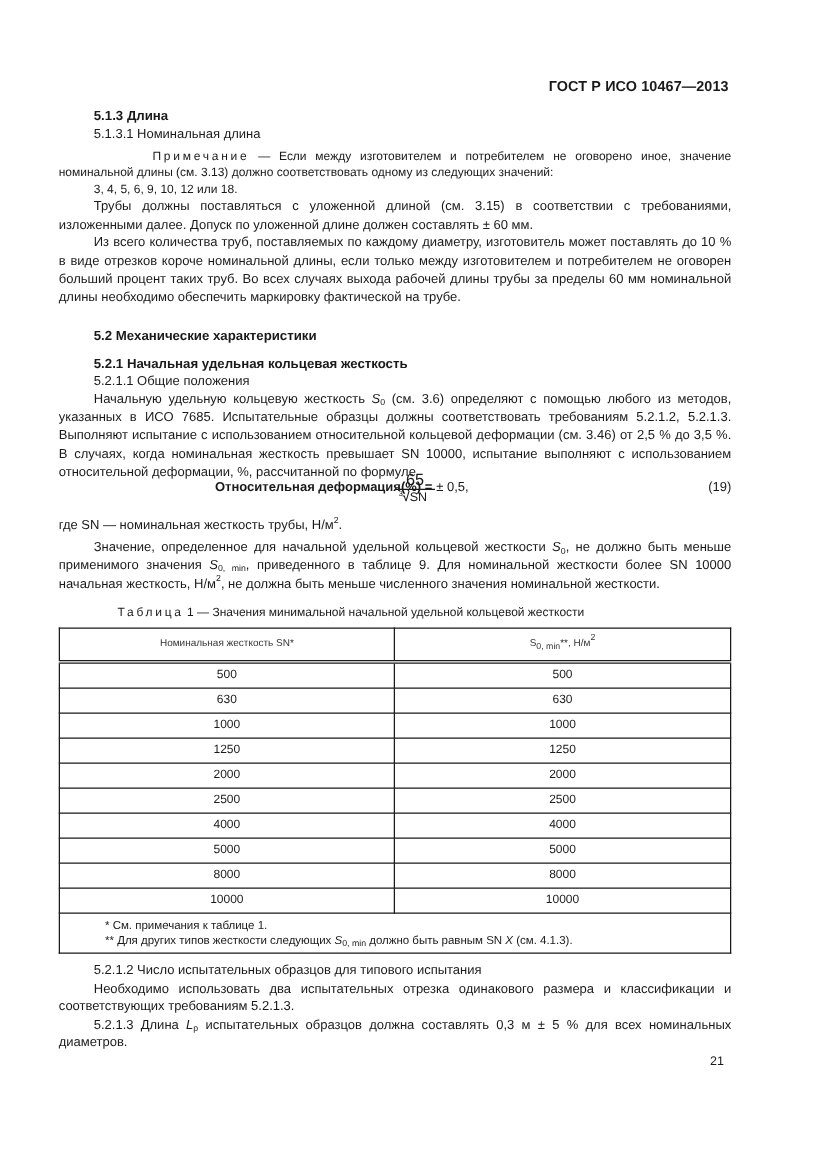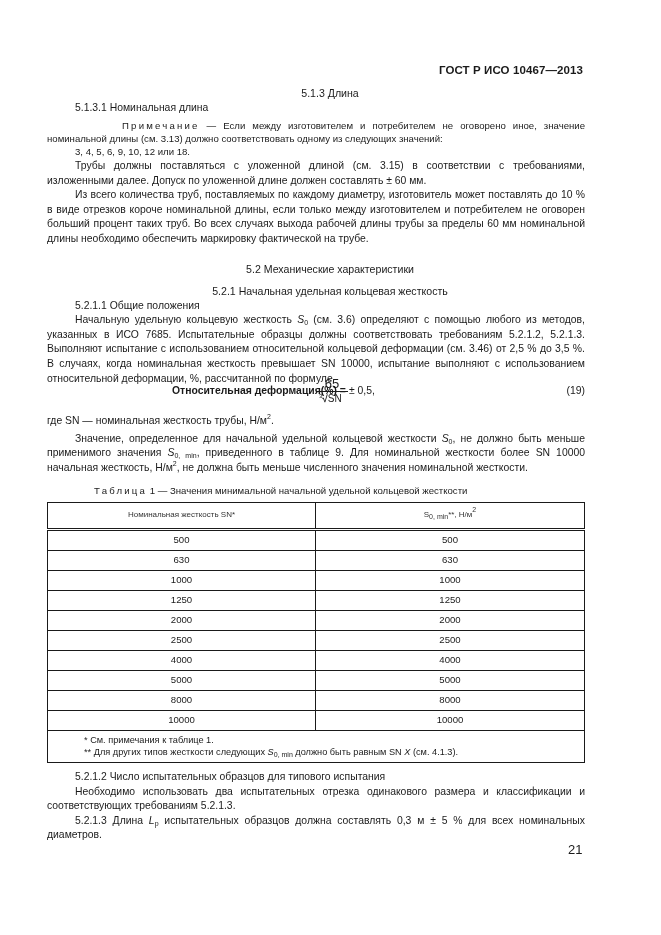--- a/index.html
+++ b/index.html
@@ -4,21 +4,21 @@
   <style>
     html, body { margin: 0; padding: 0; background: #ffffff; }
     body {
       width: 661px; height: 935px; position: relative; overflow: hidden;
       font-family: "Liberation Sans", sans-serif; color: #1a1a1a;
       font-size: 10.4px; line-height: 14.6px;
     }
     .abs { position: absolute; }
     .header { top: 63px; right: 78px; font-weight: bold; font-size: 11.5px; letter-spacing: 0.1px; }
     .page { position: absolute; left: 47px; width: 538px; }
-    .h-bold { font-weight: normal; font-size: 10.6px; text-align: center; }
+    .h-bold { font-weight: bold; font-size: 10.6px; }
     .p { text-align: justify; text-align-last: left; }
     .ind { text-indent: 28px; }
     .sp { letter-spacing: 2.2px; margin-left: 47px; }
     .note { font-size: 9.6px; line-height: 13px; }
     sub { font-size: 7px; vertical-align: -2px; line-height: 0; }
     sup { font-size: 7px; vertical-align: 5px; line-height: 0; }
     i { font-style: italic; }
 
     .formula { position: absolute; top: 378px; left: 0; width: 538px; height: 34px; }
     .f-left { position: absolute; left: 125px; top: 6px; font-weight: bold; }
@@ -35,21 +35,21 @@
       position: absolute; left: 47px; top: 502px; width: 538px;
       border-collapse: collapse; font-size: 9.6px; border-radius: 19px;
     }
     table.t9 td, table.t9 th {
       border: 1px solid #1a1a1a; text-align: center; padding: 0; font-weight: normal;
     }
     table.t9 th { height: 25px; font-size: 8px; color: #333; }
     table.t9 tr.hdr th { border-bottom: 3px double #1a1a1a; }
     table.t9 td { height: 19px; margin-top: 24px; }
     table.t9 td.fn { text-align: left; padding: 3px 0 4px 36px; font-size: 9.2px; line-height: 12px; height: auto; }
-    .pnum { position: absolute; top: 843px; left: 568px; font-size: 13px; }
+    .pnum { position: absolute; top: 843px; left: 568px; font-size: 10px; }
   </style>
 </head>
 <body>
 
 <div class="abs header">ГОСТ Р ИСО 10467—2013</div>
 
 <div class="page" style="top:86px;">
   <div class="h-bold" style="padding-left:28px;">5.1.3  Длина</div>
   <div style="padding-left:28px;">5.1.3.1  Номинальная длина</div>
   <div class="p ind note" style="margin-top:4px;"><span class="sp">Примечание</span><span> — Если между изготовителем и потребителем не оговорено иное, значение номинальной длины (см. 3.13) должно соответствовать одному из следующих значений:</span></div>

